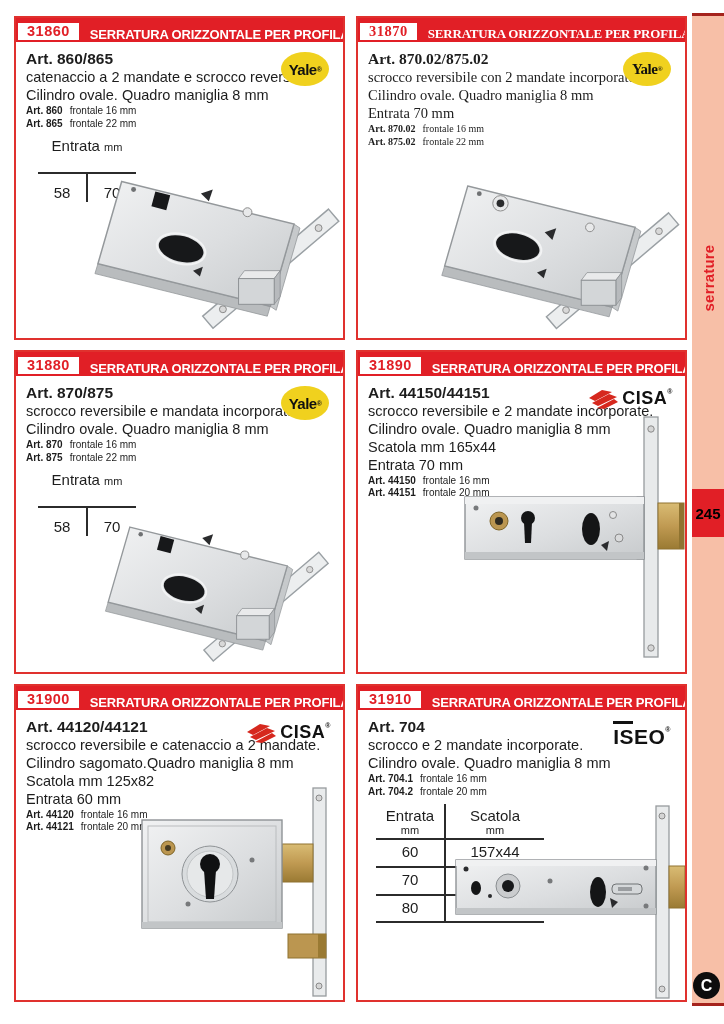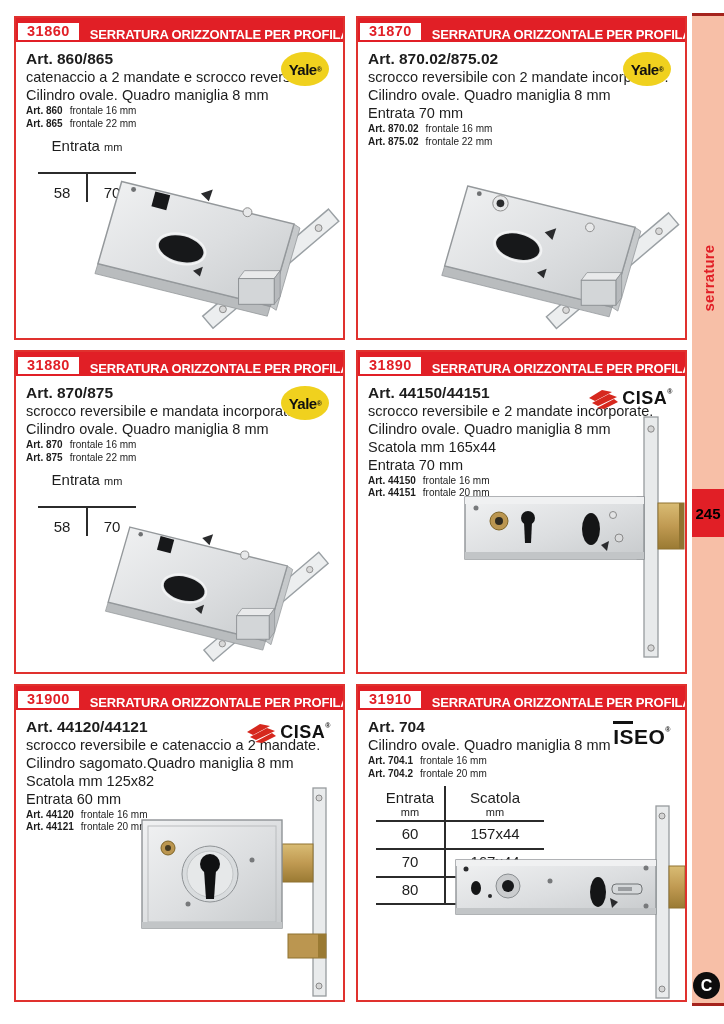--- a/index.html
+++ b/index.html
@@ -6,21 +6,21 @@
   html,body { width:724px; height:1024px; }
   body {
     position:relative; background:#ffffff;
     font-family:"Liberation Sans", sans-serif; color:#1d1d1d;
     overflow:hidden;
   }
 
   
   .cell { position:absolute; width:331px; border:2px solid #e0312e; background:#fff; overflow:hidden; }
   .c0 { left:14px;  top:16px;  height:324px; }
-  .c1 { left:356px; top:16px;  height:324px; }
+  .c1 { left:356px; top:16px;  height:324px;font-family:Liberation Serif, serif; }
   .c2 { left:14px;  top:350px; height:324px; }
   .c3 { left:356px; top:350px; height:324px; }
   .c4 { left:14px;  top:684px; height:318px; }
   .c5 { left:356px; top:684px; height:318px; }
 
   .cell-header { height:24px; background:#e11f26; display:flex; align-items:flex-end; }
   .code-box {
     background:#ffffff; margin:2px 0 2px 2px; padding:1px 9px 2px 9px;
     font-weight:bold; font-size:14.5px; color:#e11f26; letter-spacing:.5px; line-height:1;
   }
@@ -340,20 +340,21 @@
 <div class="cell c5">
   <div class="cell-header">
     <span class="code-box">31910</span>
     <span class="cell-title">SERRATURA ORIZZONTALE PER PROFILATI</span>
   </div>
   <div class="brand brand-iseo">
     <span class="iseo-text"><span class="iseo-is">IS</span><span>EO</span><sup class="reg">®</sup></span>
   </div>
   <div class="cell-body">
     <div class="art-heading">Art. 704</div>
+    <div class="desc-line">scrocco e 2 mandate incorporate.</div>
     <div class="desc-line">Cilindro ovale. Quadro maniglia 8 mm</div>
     <div class="spec-line"><span class="spec-art">Art. 704.1</span><span>frontale 16 mm</span></div>
     <div class="spec-line"><span class="spec-art">Art. 704.2</span><span>frontale 20 mm</span></div>
     <div class="size-table">
       <div class="st-row st-head">
         <div class="st-c1">
             <div>Entrata</div>
             <div class="st-unit">mm</div>
           </div>
         <div class="st-c2">

